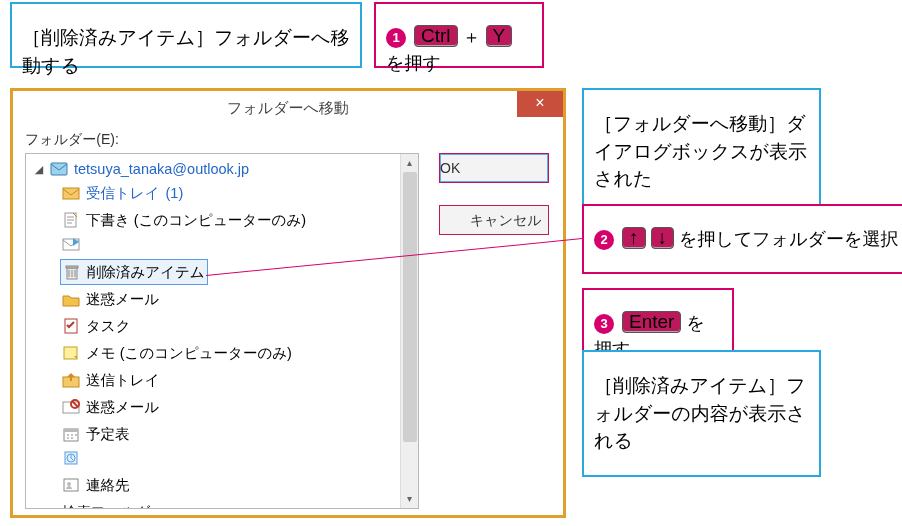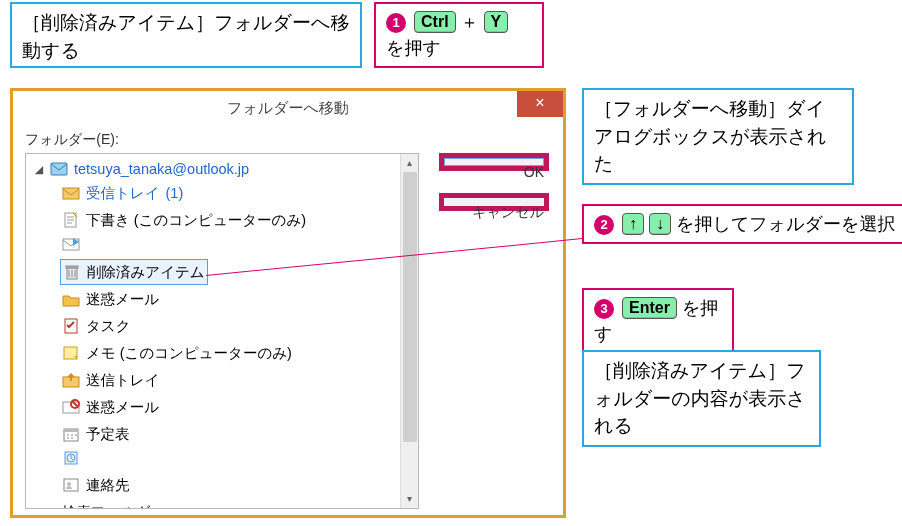--- a/index.html
+++ b/index.html
@@ -11,21 +11,21 @@
     font-family: "Meiryo", "MS PGothic", sans-serif;
     font-size: 15px;
     background: #fff;
     position: relative;
     color: #000;
   }
 
   
   .callout {
     position: absolute;
-    padding: 5px 10px;
+    padding: 20px 10px;
     line-height: 1.45;
     background: #fff;
   }
   .callout.blue { border: 2px solid #2aa8e0; font-size: 19px;}
   .callout.magenta { border: 2px solid #d6006c; font-size: 18px;}
   .num-badge {
     display: inline-block;
     width: 20px; height: 20px;
     border-radius: 50%;
     background: #d6006c;
@@ -35,26 +35,25 @@
     text-align: center;
     vertical-align: 1px;
     margin-right: 3px;
     font-weight: bold;
   }
   .keycap {
     display: inline-block;
     border: 1px solid #555;
     border-radius: 4px;
     padding: 0 6px;
-    font-size: 16px;
+    font-size: 19px;
     line-height: 20px;
-    background: #86efac;
+    background: #be185d;
     box-shadow: inset 0 -1px 0 #aaa;
     vertical-align: 1px;
-    font-weight: bold;
   }
 
   
   .dialog {
     position: absolute;
     left: 10px;
     top: 88px;
     width: 556px;
     height: 430px;
     border: 3px solid #e09e2b;
@@ -146,30 +145,30 @@
     border: 1px solid #5a9de0;
     background: #eaf3fb;
     padding: 0 3px;
   }
 
   
   .btn {
     position: absolute;
     right: 14px;
     width: 110px;
-    height: 18px;
-    border: 5px solid #be185d;
+    height: 30px;
+    border: 1px solid #be185d;
     background: #f3f3f3;
-    text-align: right;
+    text-align: left;
     line-height: 28px;
     font-size: 14px;
     color: #333;
   }
   .btn.ok { top: 28px; box-shadow: 0 0 0 1px #6aa8e6 inset; }
-  .btn.cancel { top: 68px; }
+  .btn.cancel { top: 80px; padding-left: 30px; }
 
   
   .leader {
     position: absolute;
     border-top: 1.5px solid #d6006c;
     transform-origin: left center;
     z-index: 5;
     pointer-events: none;
   }
 
@@ -183,21 +182,21 @@
 </div>
 
 <div class="callout magenta" style="left:374px; top:2px; width:170px; height:66px;">
   <span class="num-badge">1</span>
   <span class="keycap">Ctrl</span>
   <span> ＋ </span>
   <span class="keycap">Y</span><br>
   <span>を押す</span>
 </div>
 
-<div class="callout blue" style="left:582px; top:88px; width:272px;">
+<div class="callout blue" style="left:582px; top:88px; width:239px;">
   <span>［フォルダーへ移動］ダイアログボックスが表示された</span>
 </div>
 
 <div class="callout magenta" style="left:582px; top:204px; width:348px;">
   <span class="num-badge">2</span>
   <span class="keycap">↑</span>
   <span class="keycap">↓</span>
   <span>を押してフォルダーを選択</span>
 </div>
 

